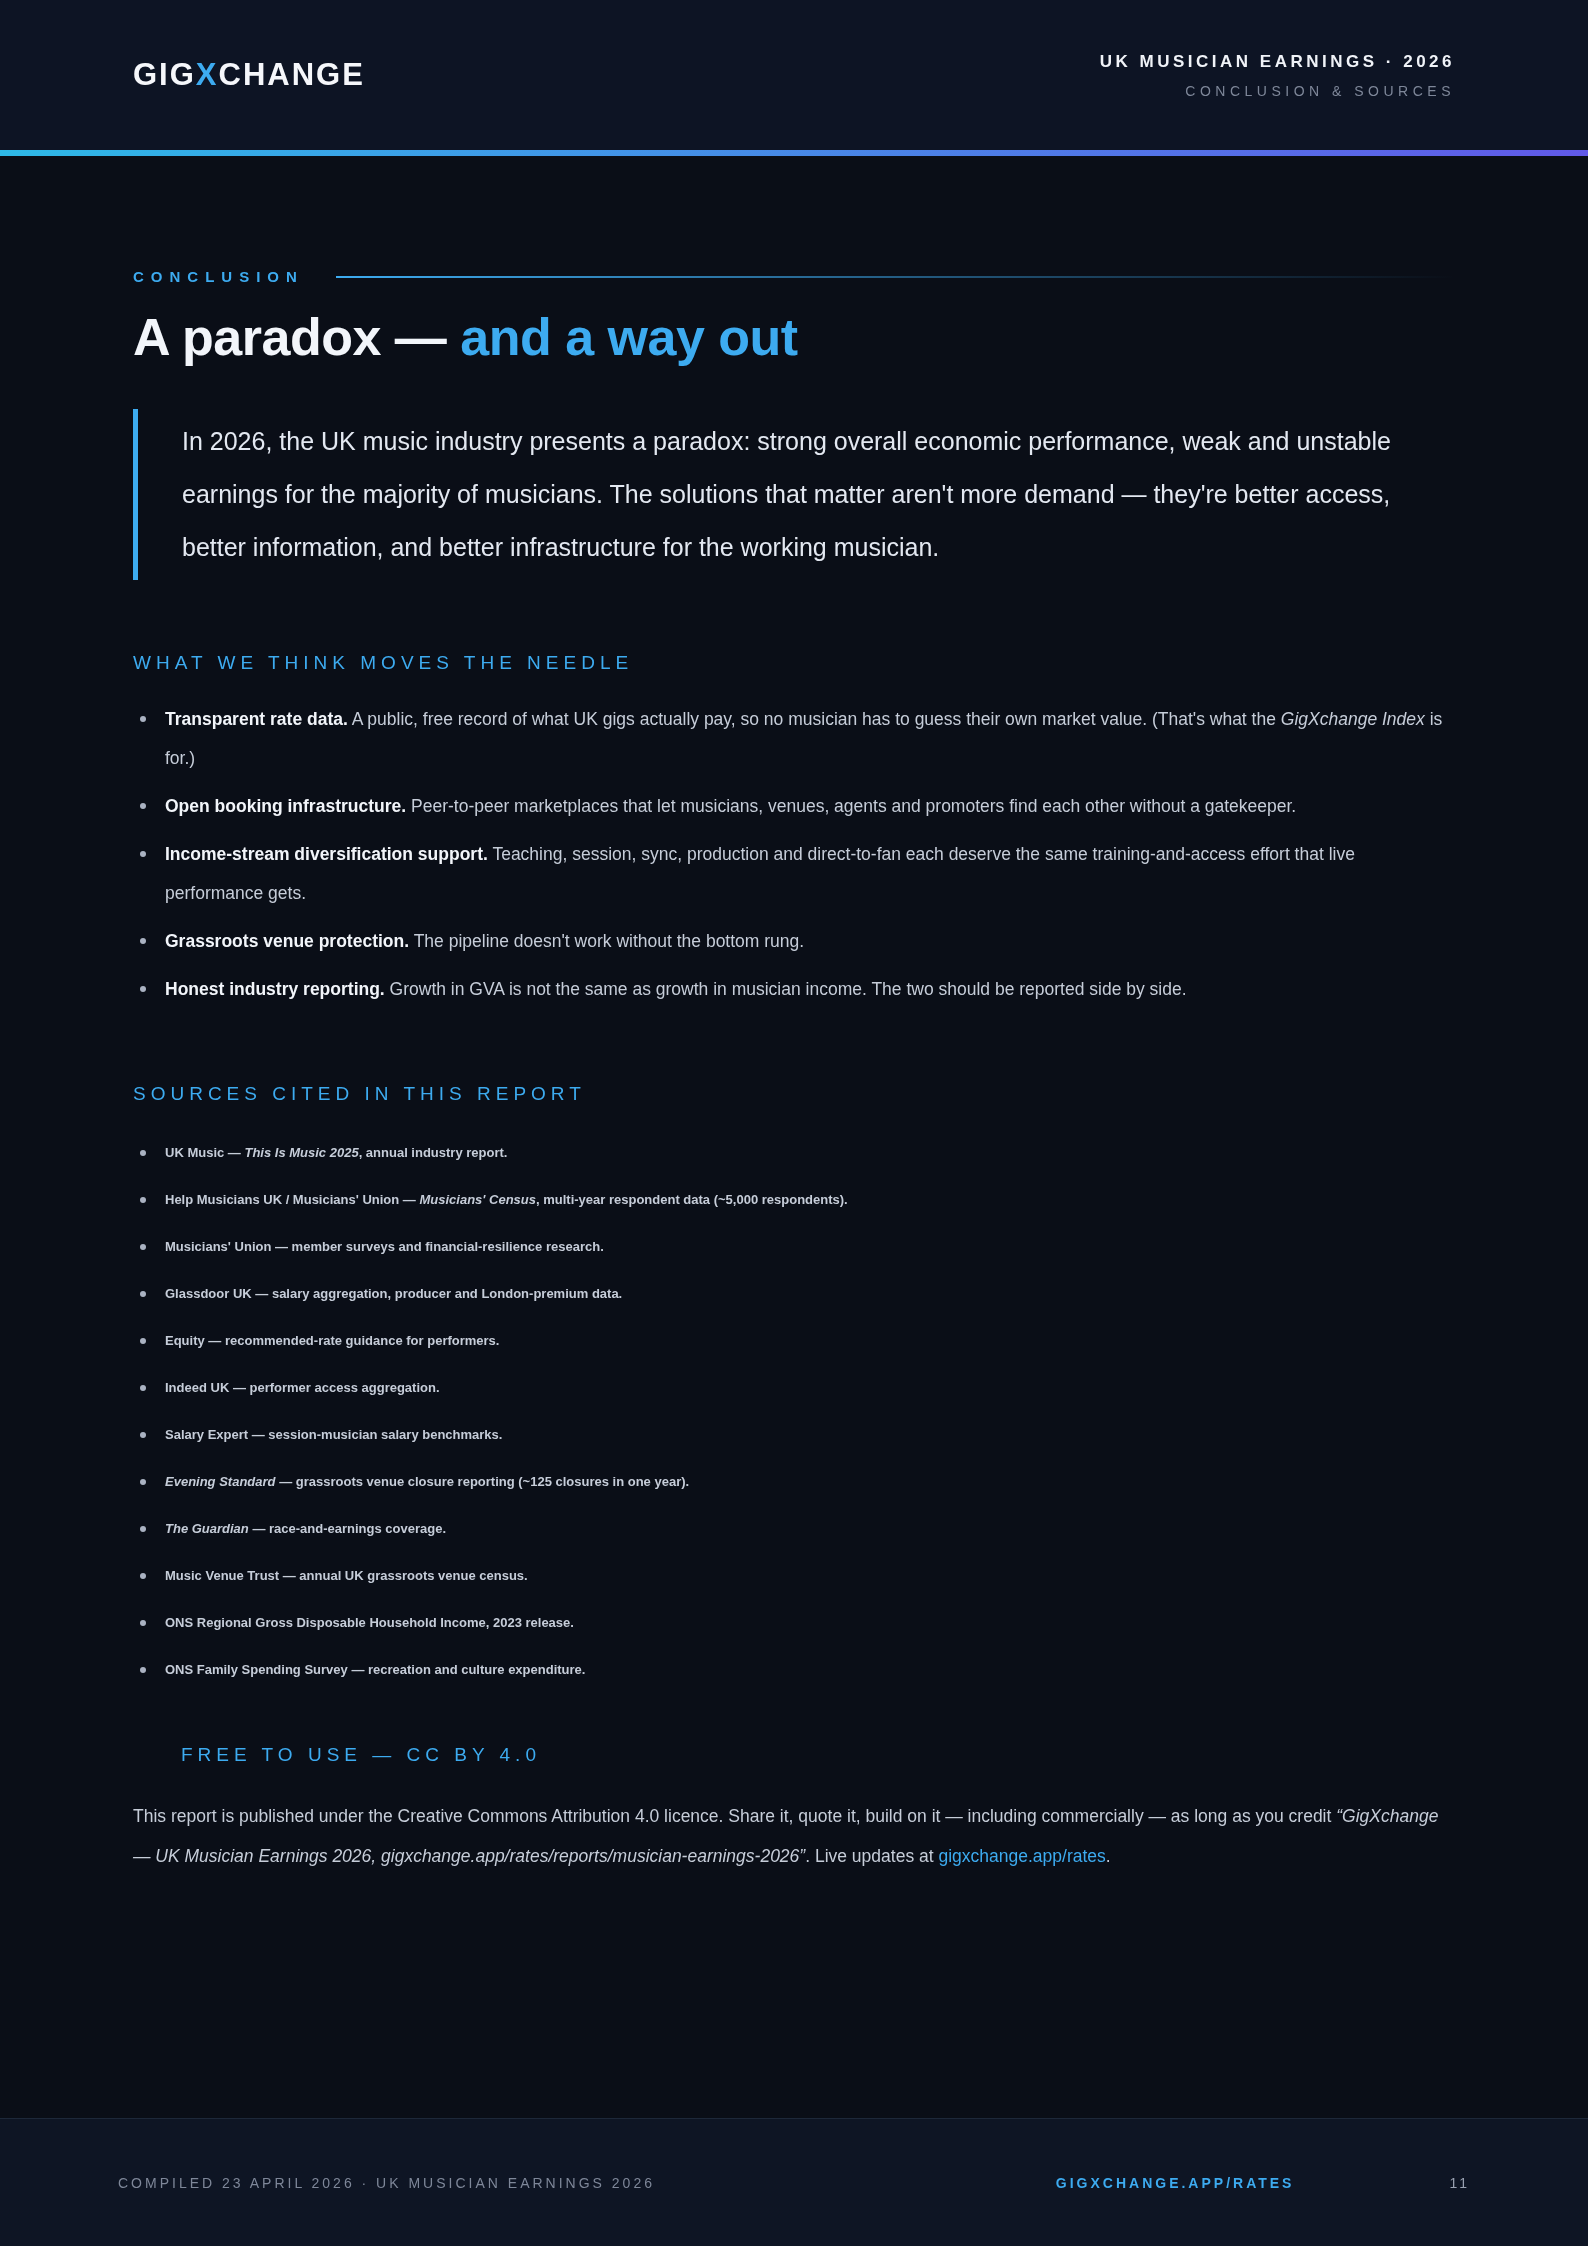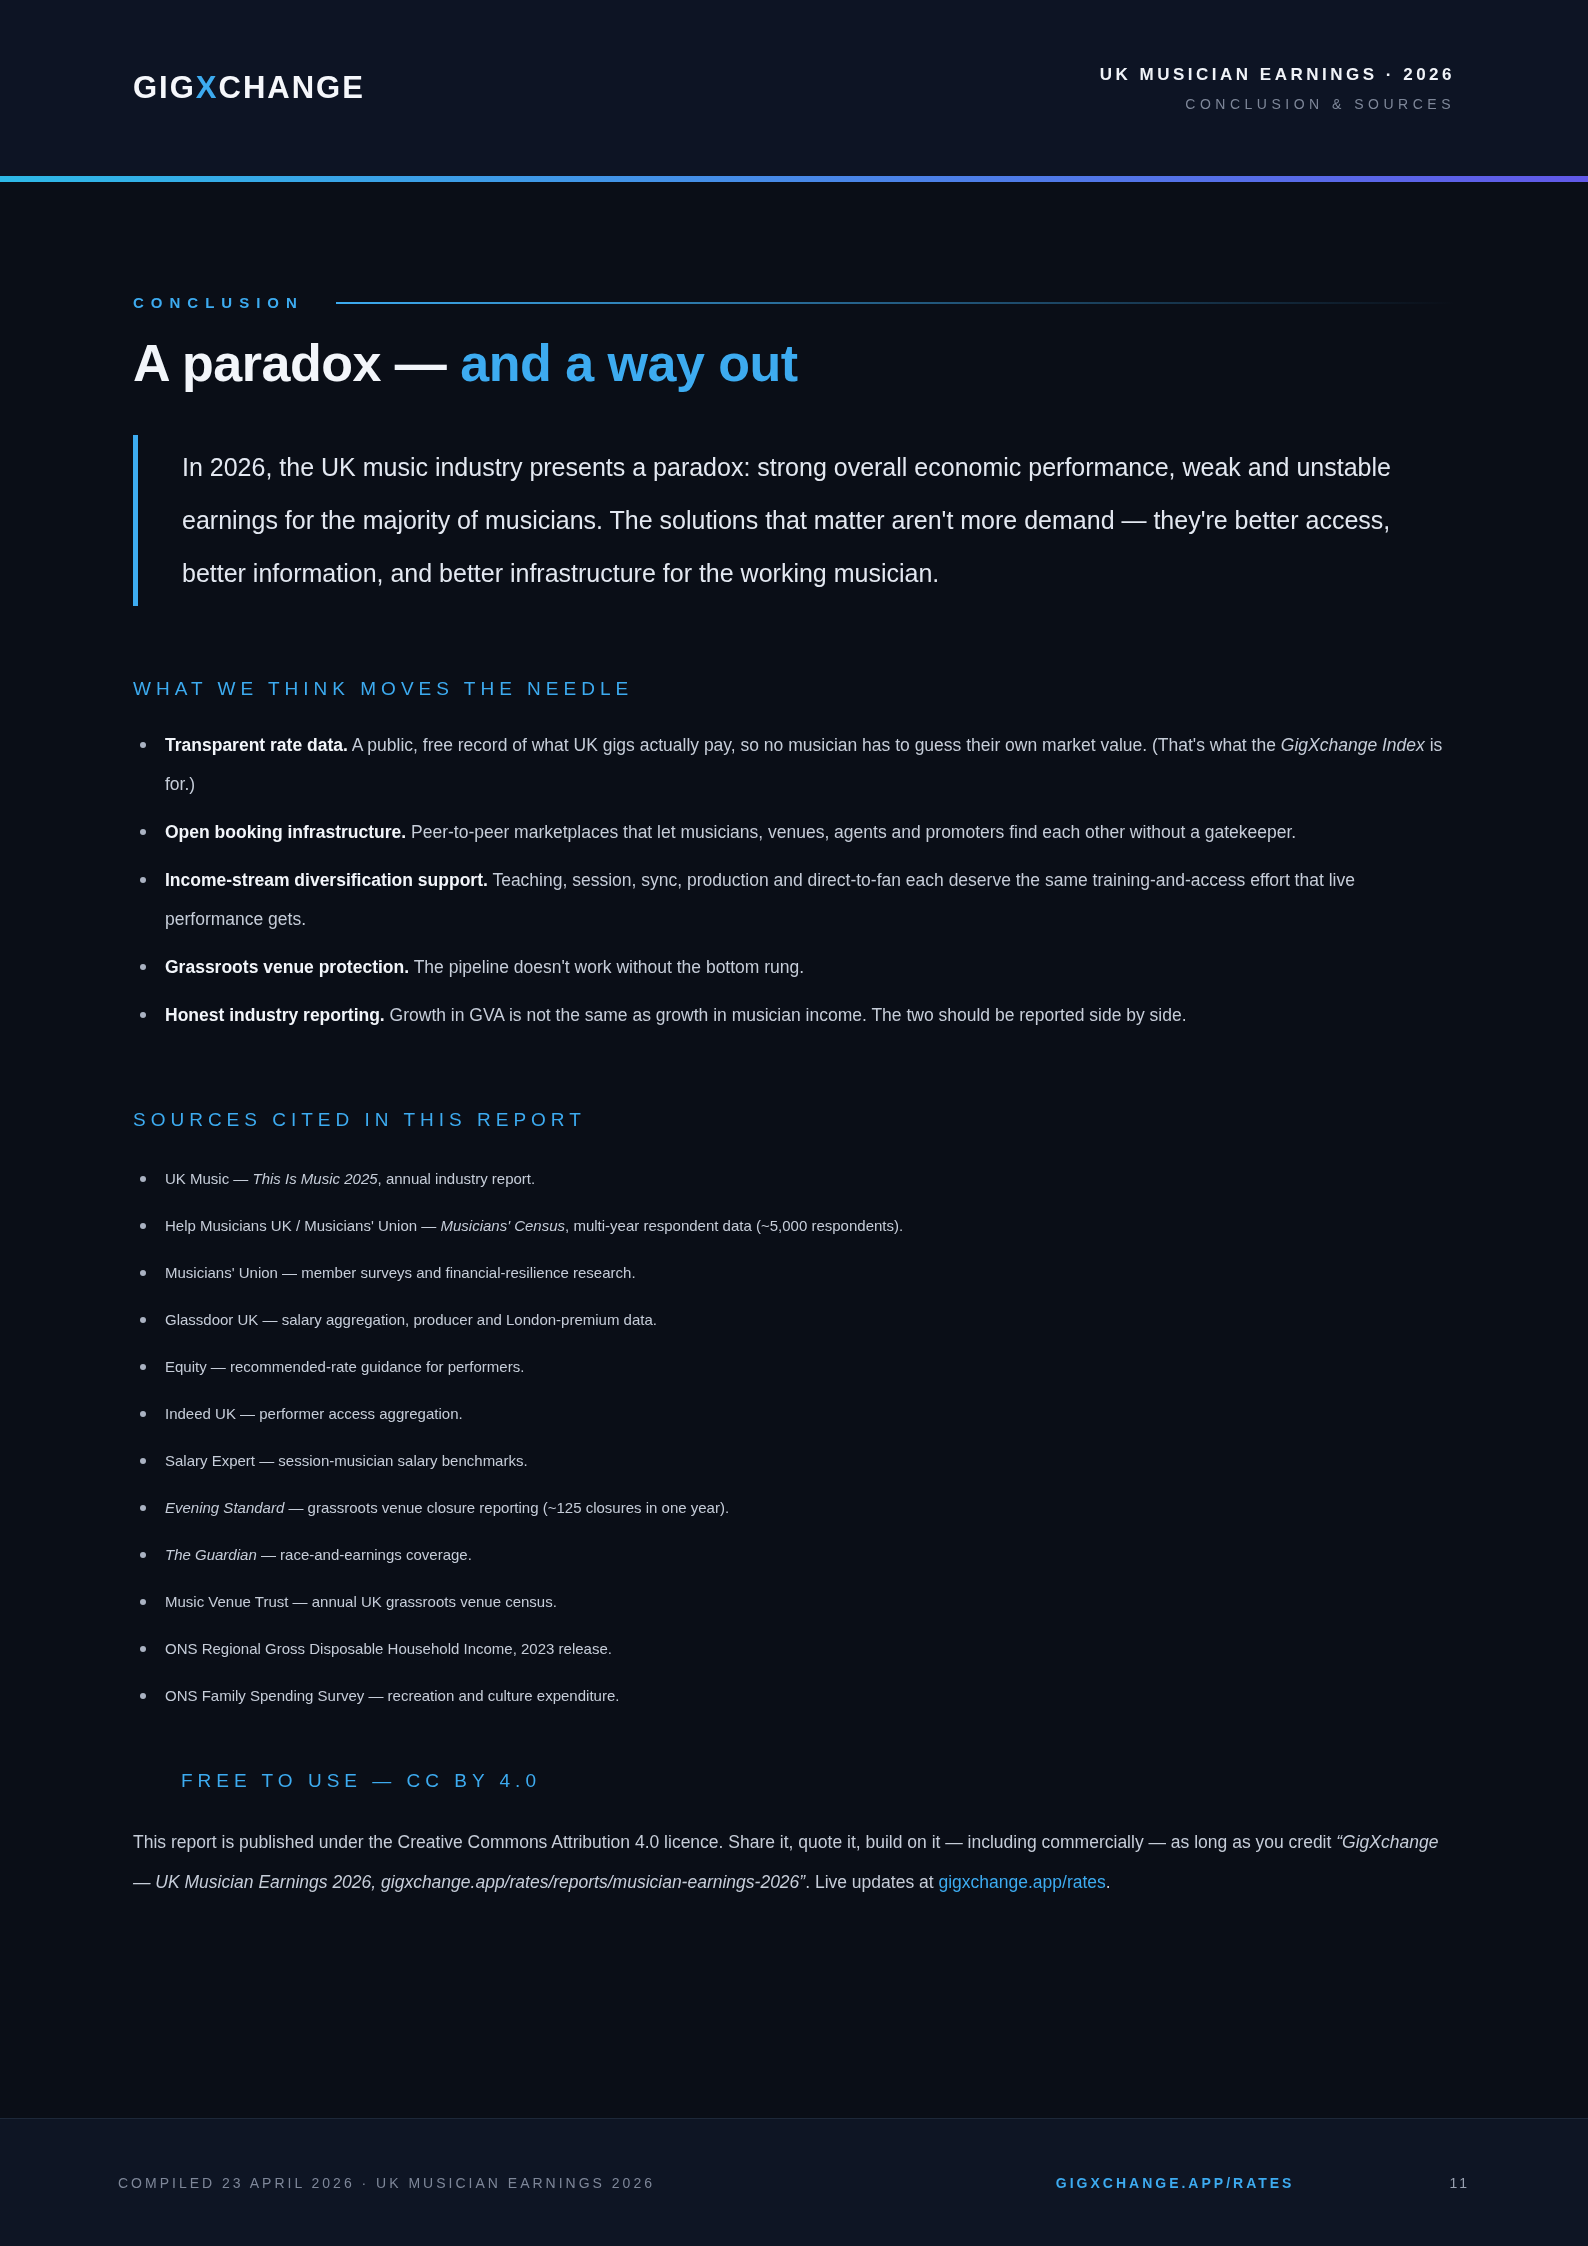--- a/index.html
+++ b/index.html
@@ -18,21 +18,21 @@
   html,body{background:var(--page-bg);}
   body{
     width:1588px;height:2246px;overflow:hidden;
     font-family:"Liberation Sans","DejaVu Sans",sans-serif;
     display:flex;flex-direction:column;
     color:var(--text-body);
   }
   
   .header{
     background:var(--header-bg);
-    height:176px;flex:0 0 auto;
+    height:150px;flex:0 0 auto;
     display:flex;align-items:center;justify-content:space-between;
     padding:0 133px;
   }
   .gradient-rule{
     height:6px;flex:0 0 auto;
     background:linear-gradient(90deg,var(--gradient-start),var(--gradient-end));
   }
   .logo{font-size:31px;font-weight:800;letter-spacing:2px;color:#f5f7fb;}
   .logo .x{color:var(--accent);}
   .header-right{text-align:right;}
@@ -72,21 +72,21 @@
     max-width:1330px;
   }
   .moves-list li strong{color:var(--text-bright);font-weight:700;}
   .dot{
     position:absolute;left:7px;top:16px;width:6px;height:6px;border-radius:50%;
     background:#aab2c2;
   }
   .sources-list{margin-top:36px;}
   .sources-list li{
     position:relative;padding-left:32px;margin-bottom:23px;
-    font-size:15px;line-height:24px;color:var(--text-body);
+    font-size:13px;line-height:24px;color:var(--text-body);font-weight:bold;
   }
   .sources-list .dot{top:9px;}
   em{font-style:italic;}
   .license-text{
     margin-top:30px;font-size:17.5px;line-height:40px;color:var(--text-body);
     max-width:1330px;
   }
   .inline-link{color:var(--accent);text-decoration:none;cursor:pointer;}
   
   .footer{

